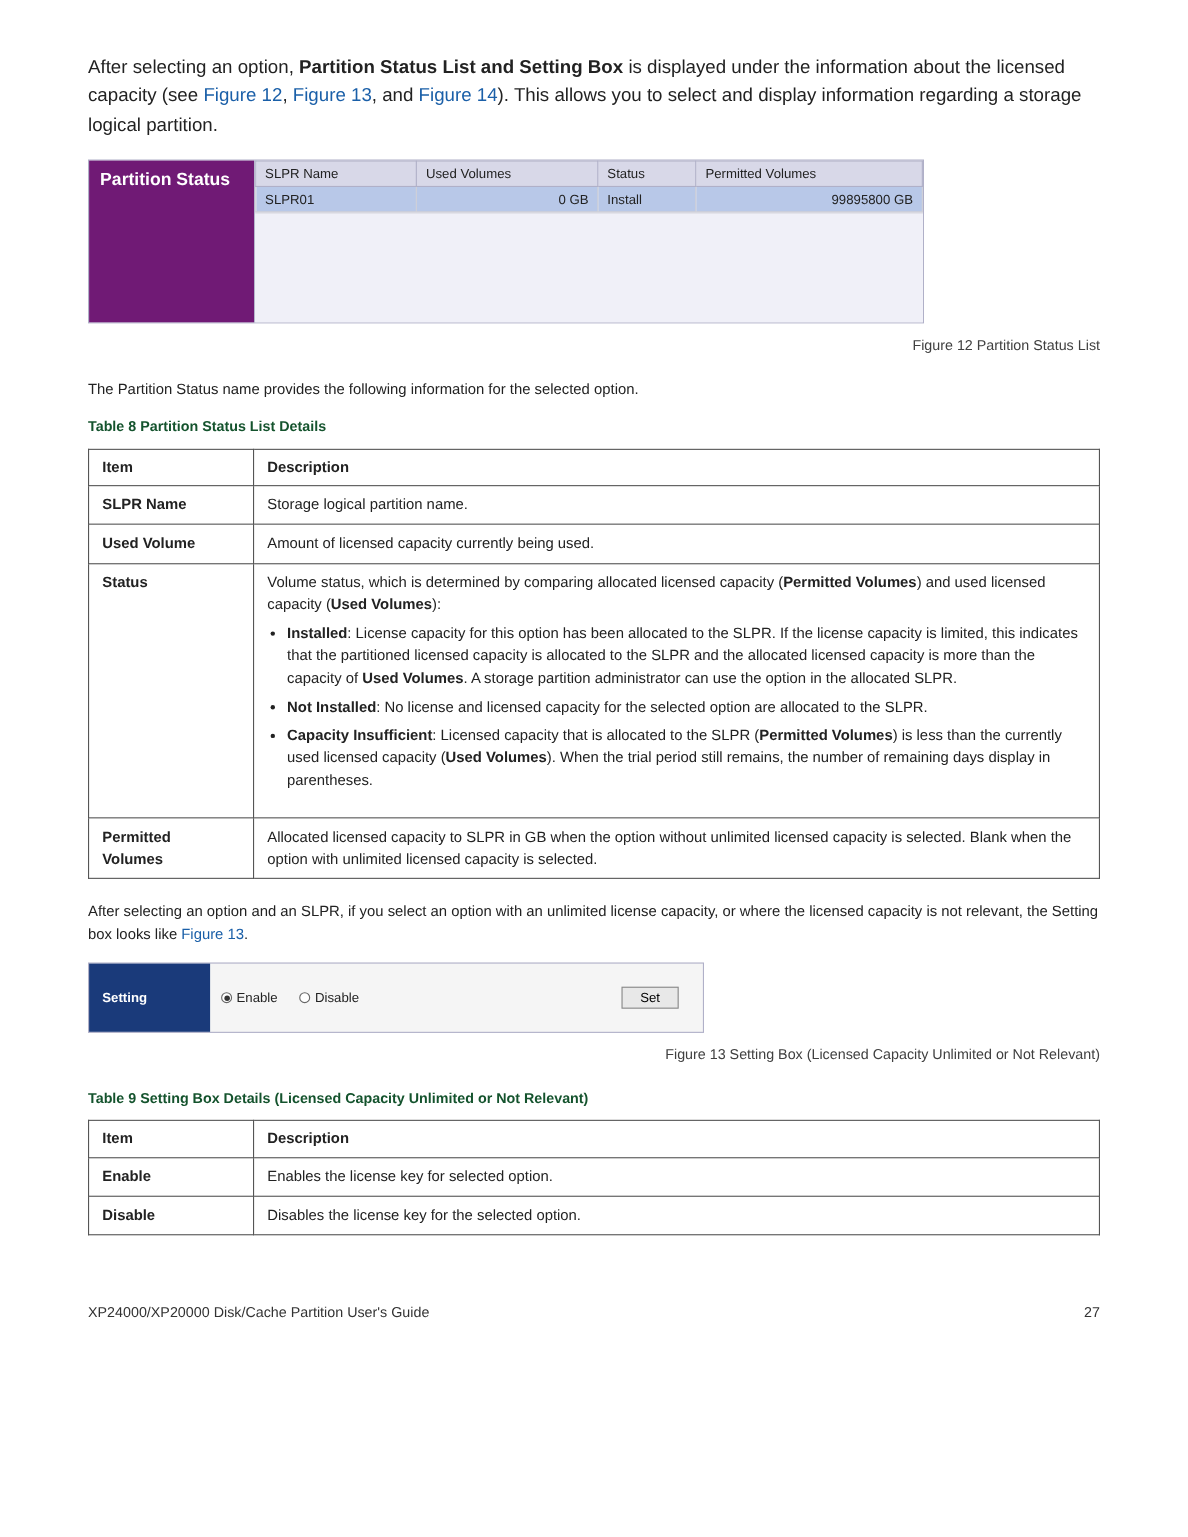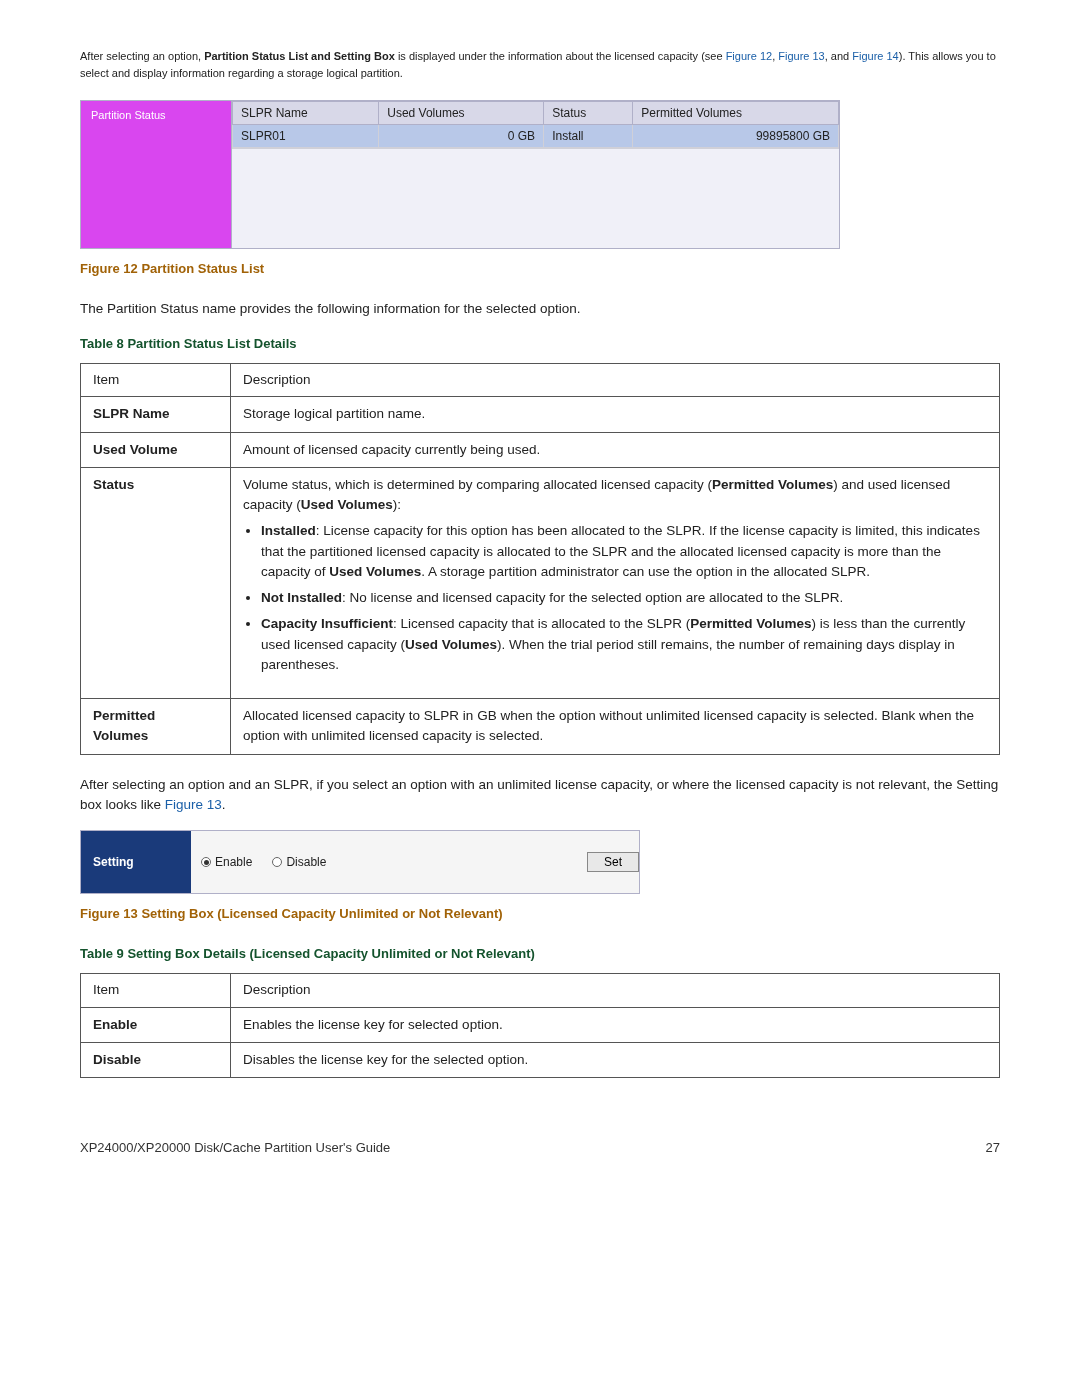--- a/index.html
+++ b/index.html
@@ -8,39 +8,39 @@
       font-size: 13.5px;
       background: #fff;
       color: #222;
       width: 1080px;
       min-height: 1397px;
       padding: 48px 80px 60px 80px;
       line-height: 1.5;
     }
     .intro-para {
       margin-bottom: 18px;
-      font-size: 11px;
+      font-size: 17px;
       line-height: 1.55;
     }
     a.ref-link { color: #1a5fa8; text-decoration: none; }
 
     
     .partition-ui {
       border: 1px solid #b0b0c8;
       display: flex;
       margin-bottom: 10px;
       background: #fff;
       width: 100%;
       max-width: 760px;
     }
     .partition-left {
-      background: #d946ef;
+      background: #701a75;
       color: #fff;
-      font-size: 11px;
-      font-weight: normal;
+      font-size: 16px;
+      font-weight: bold;
       padding: 6px 10px;
       min-width: 150px;
       width: 150px;
     }
     .partition-right {
       flex: 1;
       border-left: 1px solid #b0b0c8;
     }
     .partition-table {
       width: 100%;
@@ -66,24 +66,25 @@
     }
     .partition-table td.right-align { text-align: right; }
     .partition-right-bottom {
       height: 100px;
       background: #f0f0f8;
       border-top: 1px solid #d0d0d8;
     }
 
     
     .figure-caption {
-      color: #a16207;
+      color: #404040;
       font-size: 13px;
       margin-bottom: 20px;
-      font-weight: bold;
+      font-weight: normal;
+      text-align: right;
     }
 
     
     .body-para {
       margin-bottom: 14px;
       font-size: 13.5px;
       line-height: 1.55;
     }
 
     
@@ -98,21 +99,21 @@
     .details-table {
       width: 100%;
       border-collapse: collapse;
       margin-bottom: 20px;
       font-size: 13.5px;
     }
     .details-table th {
       background: #fff;
       border: 1px solid #555;
       padding: 6px 12px;
-      font-weight: normal;
+      font-weight: bold;
       text-align: left;
     }
     .details-table td {
       border: 1px solid #555;
       padding: 7px 12px;
       vertical-align: top;
     }
     .details-table td.item-cell {
       font-weight: bold;
       width: 150px;
@@ -174,21 +175,21 @@
       height: 5px;
       border-radius: 50%;
       background: #333;
       display: block;
     }
     .setting-btn {
       background: #e8e8e8;
       border: 1px solid #888;
       padding: 2px 16px;
       font-size: 12px;
-      margin-right: 0;
+      margin-right: 22px;
       cursor: pointer;
     }
 
     
     .page-footer {
       margin-top: 60px;
       display: flex;
       justify-content: space-between;
       align-items: flex-end;
       font-size: 13px;

